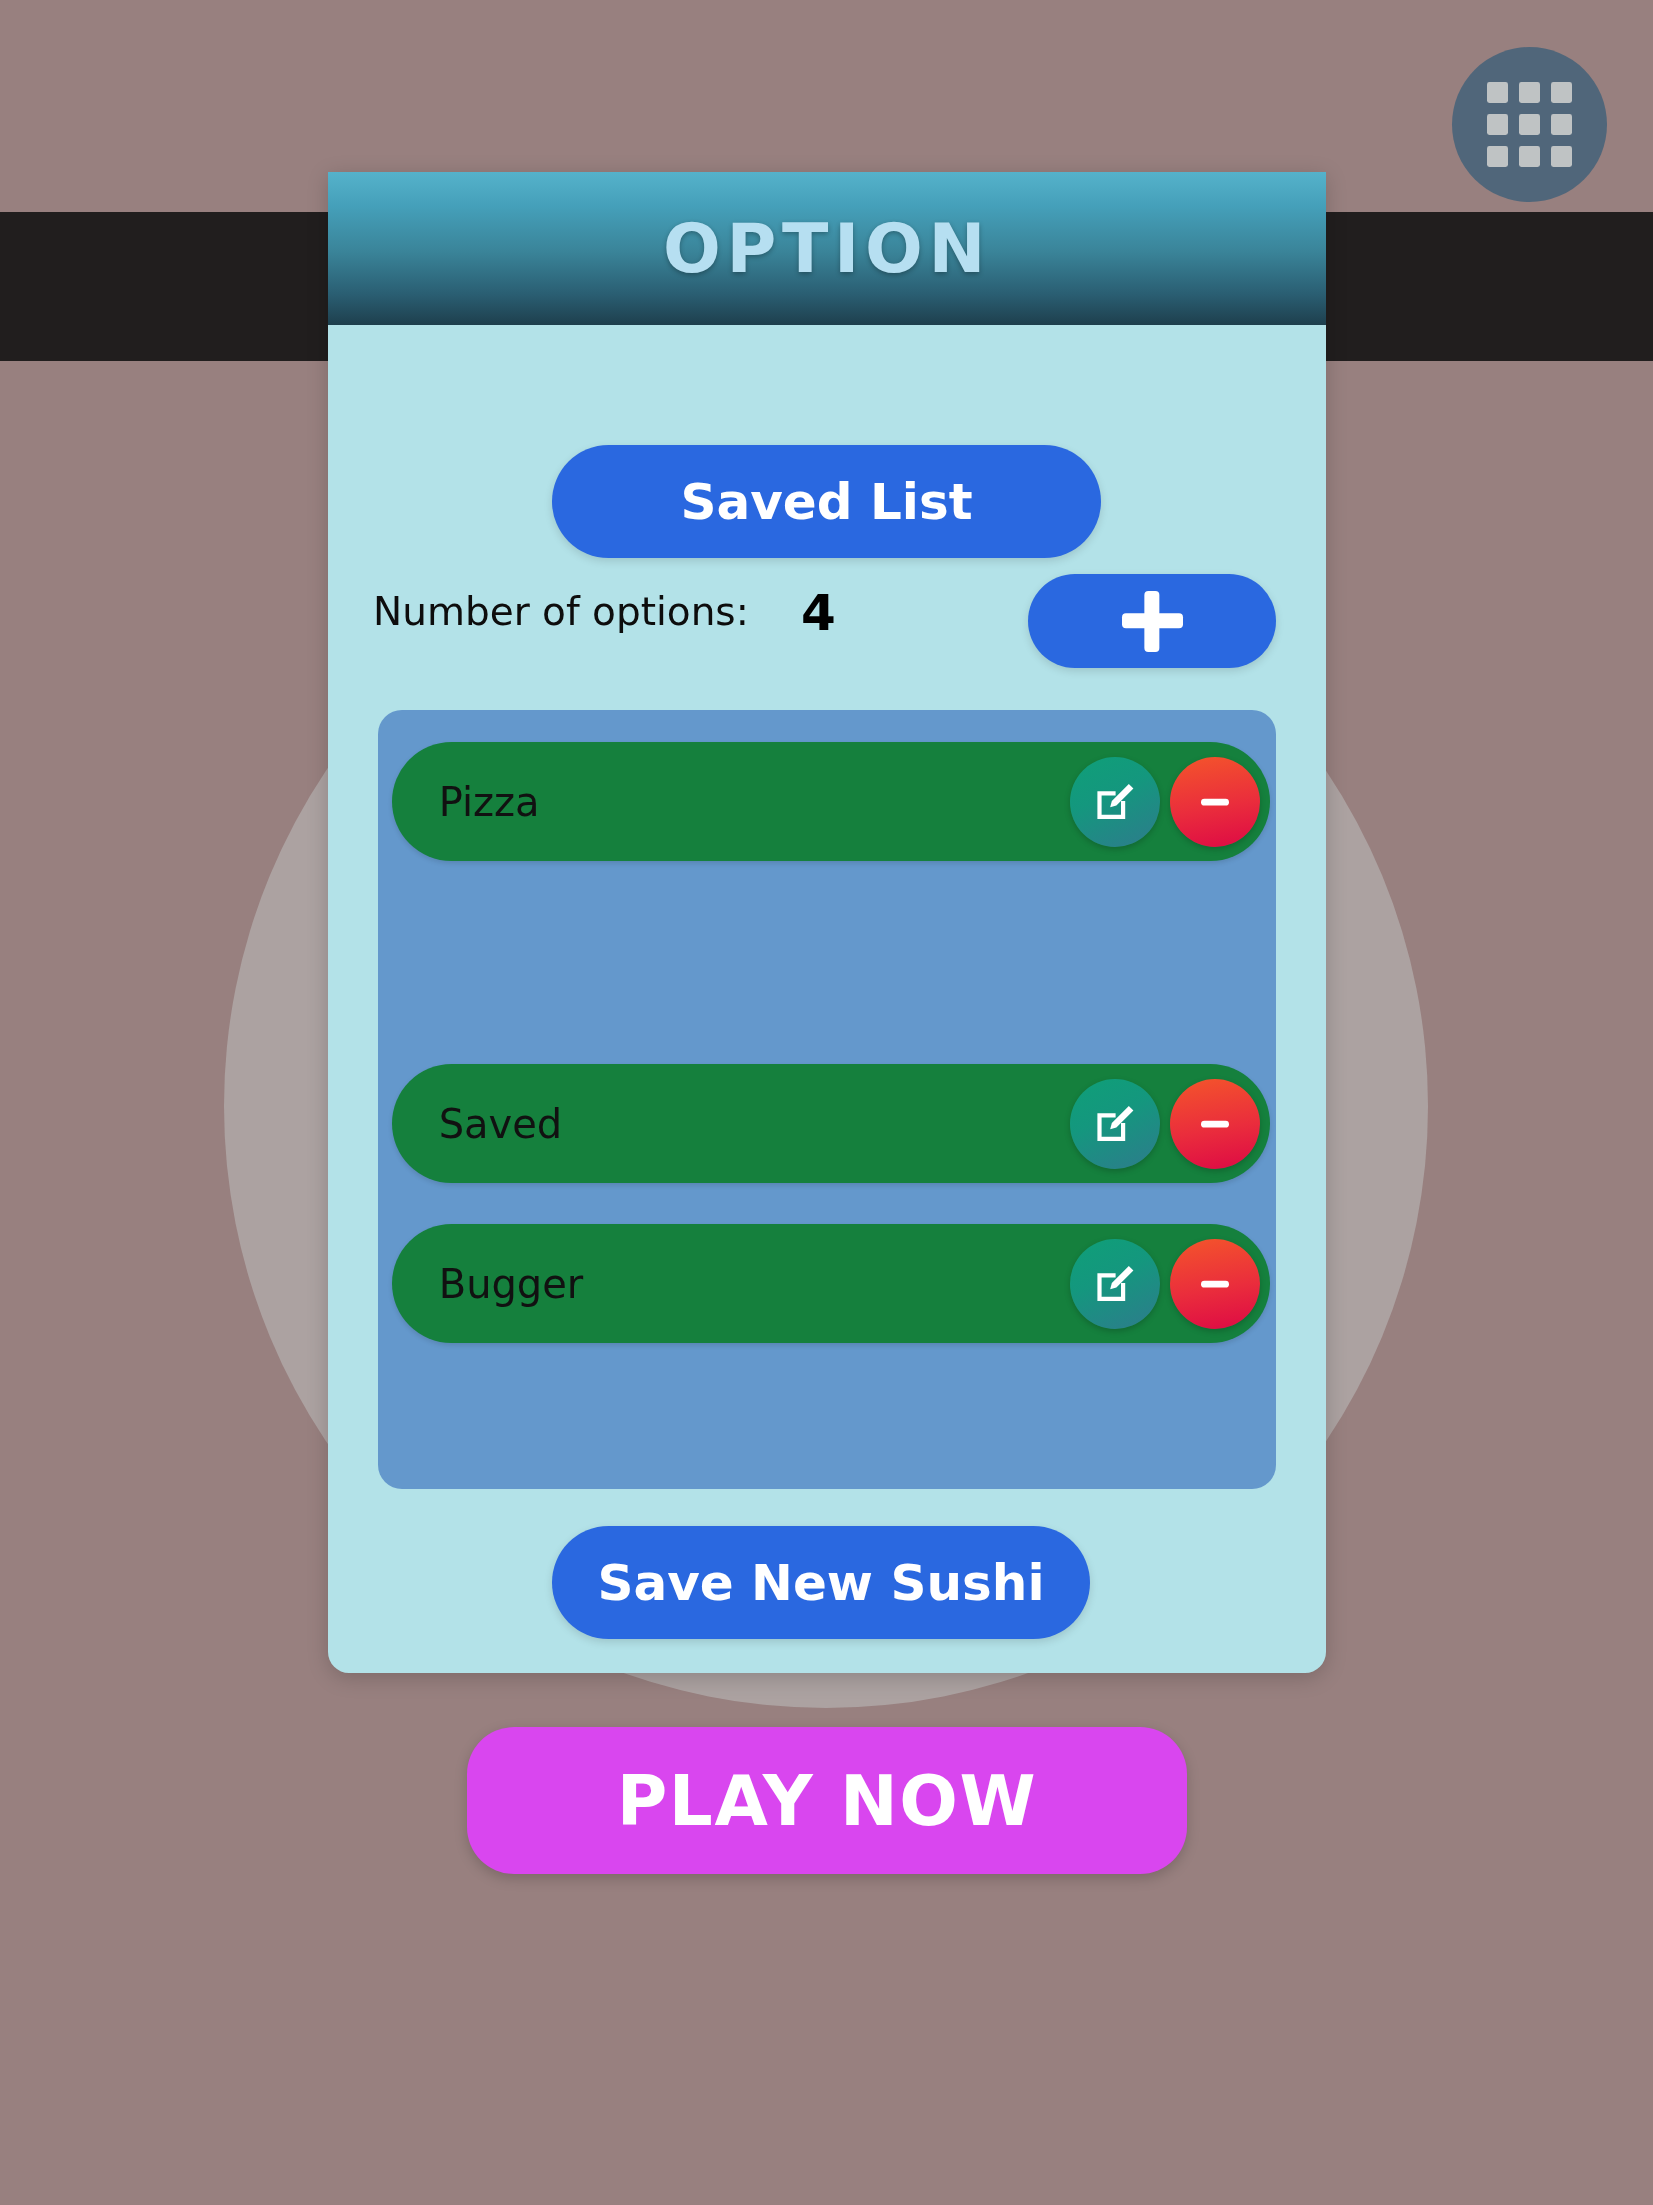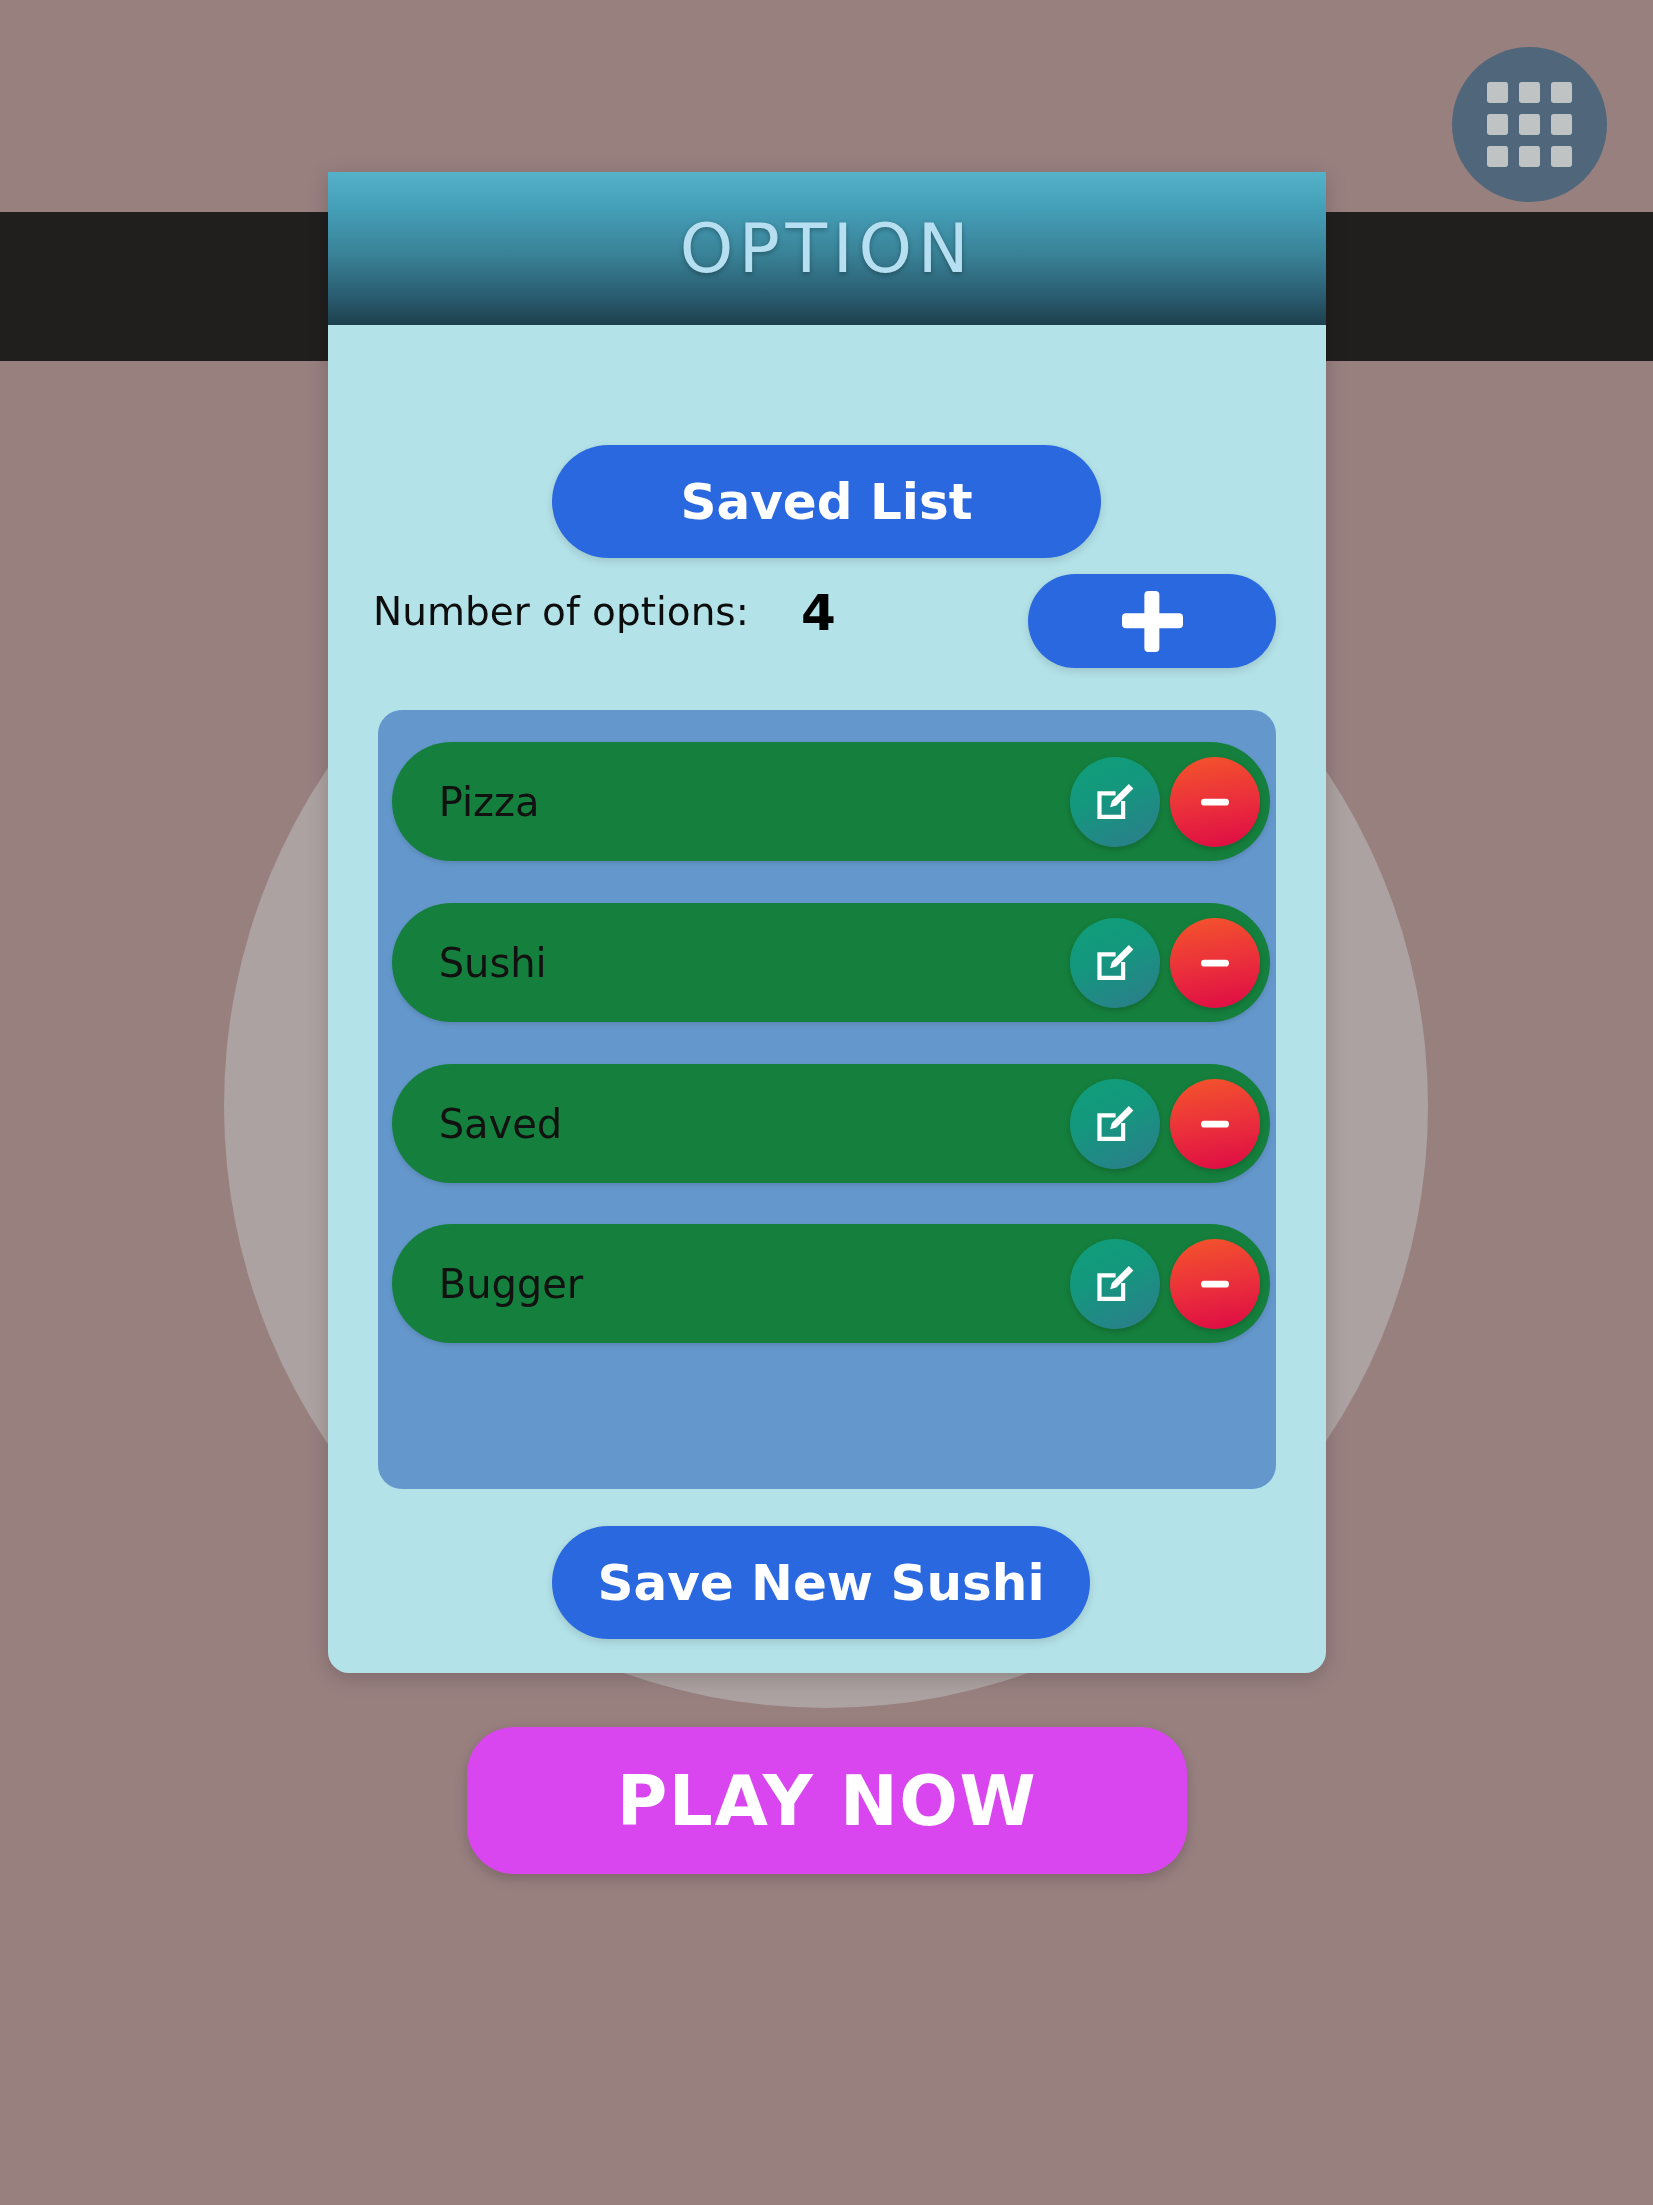--- a/index.html
+++ b/index.html
@@ -91,21 +91,21 @@
         #3a8499 52%,
         #2a5e72 80%,
         #1e3f4d 100%);
     display: flex;
     align-items: center;
     justify-content: center;
   }
   .dialog-title {
     color: #b6dff1;
     font-size: 68px;
-    font-weight: normal;
+    font-weight: bold;
     letter-spacing: 5.7px;
     text-shadow: 0 2.4px 5.7px rgba(0,0,0,0.30);
     font-family: "DejaVu Sans", "Liberation Sans", sans-serif;
   }
 
   
   .pill-blue {
     position: absolute;
     background: #2a68e0;
     border-radius: 806px;
@@ -334,36 +334,20 @@
             </svg>
           </button>
           <button class="icon-btn icon-delete">
             <svg width="48" height="48" viewBox="0 0 24 24">
               <rect x="5" y="10.4" width="14" height="3.4" rx="1.7" fill="#ffffff"></rect>
             </svg>
           </button>
         </div>
       </div>
 
-      <div class="option-row r1">
-        <span class="option-label">Sushi</span>
-        <div class="row-actions">
-          <button class="icon-btn icon-edit">
-            <svg width="48" height="48" viewBox="0 0 24 24">
-              <path d="M3.2 6.6h9.1v2.1H5.3v9.7h9.7v-6.9h2.1v9H3.2z" fill="#ffffff"></path>
-              <path d="M18.9 3.0l2.3 2.3-8.5 8.5-3.1.8.8-3.1z" fill="#ffffff"></path>
-            </svg>
-          </button>
-          <button class="icon-btn icon-delete">
-            <svg width="48" height="48" viewBox="0 0 24 24">
-              <rect x="5" y="10.4" width="14" height="3.4" rx="1.7" fill="#ffffff"></rect>
-            </svg>
-          </button>
-        </div>
-      </div>
 
       <div class="option-row r2">
         <span class="option-label">Saved</span>
         <div class="row-actions">
           <button class="icon-btn icon-edit">
             <svg width="48" height="48" viewBox="0 0 24 24">
               <path d="M3.2 6.6h9.1v2.1H5.3v9.7h9.7v-6.9h2.1v9H3.2z" fill="#ffffff"></path>
               <path d="M18.9 3.0l2.3 2.3-8.5 8.5-3.1.8.8-3.1z" fill="#ffffff"></path>
             </svg>
           </button>

